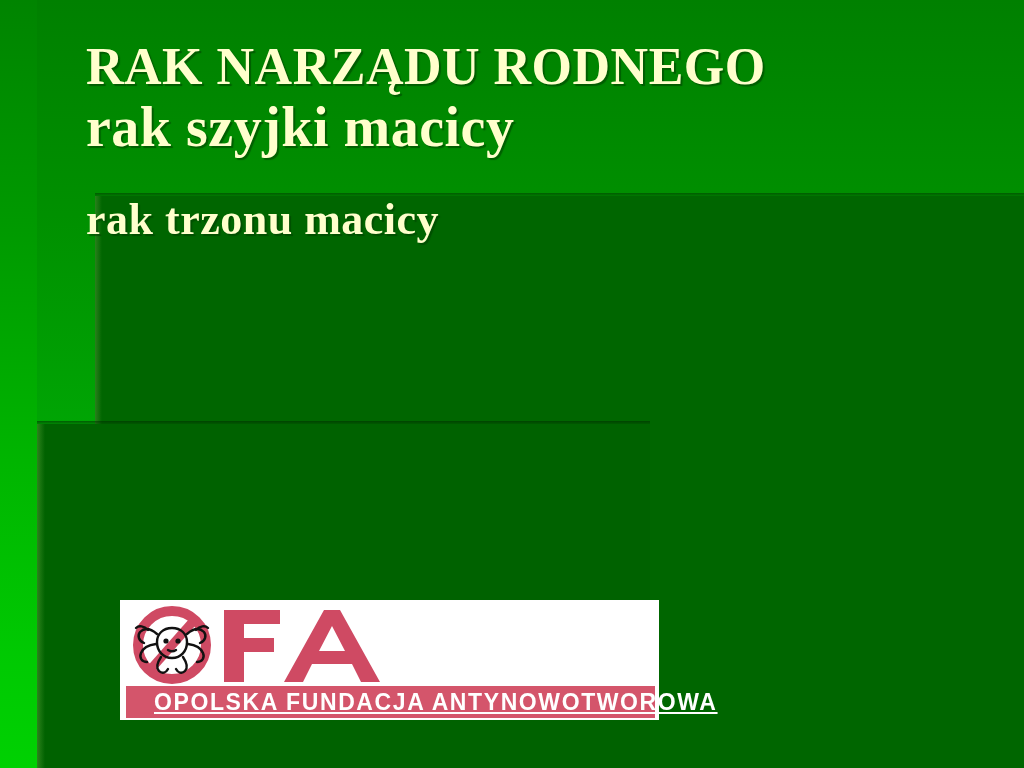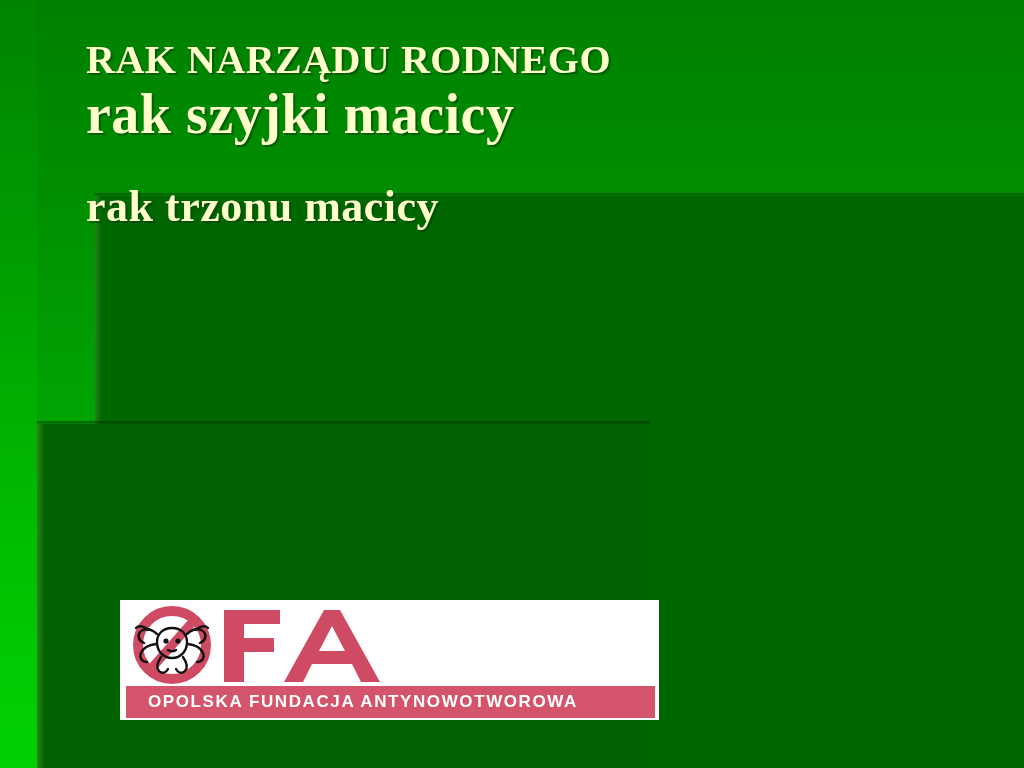--- a/index.html
+++ b/index.html
@@ -87,21 +87,21 @@
     width: 860px;
   }
   .title-line {
     color: #FFFFCC;
     font-weight: bold;
     line-height: 1.12;
     white-space: nowrap;
     text-shadow: 2px 2px 1px rgba(0,60,0,0.55);
     letter-spacing: 0.5px;
   }
-  #title-line-1 { font-size: 40px; }
+  #title-line-1 { font-size: 52px; }
   #title-line-2 { font-size: 56px; }
   #title-line-3 { font-size: 44px; margin-top: 36px; }
 
   
   #author {
     position: absolute;
     left: 88px;
     top: 521px;
     color: #FFFFCC;
     font-size: 19px;
@@ -132,25 +132,26 @@
     top: 86px;
     width: 529px;
     height: 32px;
     background: #D4556B;
     display: flex;
     align-items: center;
   }
   #logo-banner-text {
     color: #FFFFFF;
     font-family: "Liberation Sans", "DejaVu Sans", sans-serif;
-    font-size: 17px;
+    font-size: 23px;
     font-weight: bold;
     letter-spacing: 1.6px;
-    padding-left: 22px;
+    padding-left: 28px;
     white-space: nowrap;
+    text-decoration: underline;
   }
 </style>
 </head>
 <body>
 
 <div id="slide">
 
   <div class="deco" id="strip-left"></div>
   <div class="deco" id="panel-main-shadow"></div>
   <div class="deco" id="panel-main"></div>

